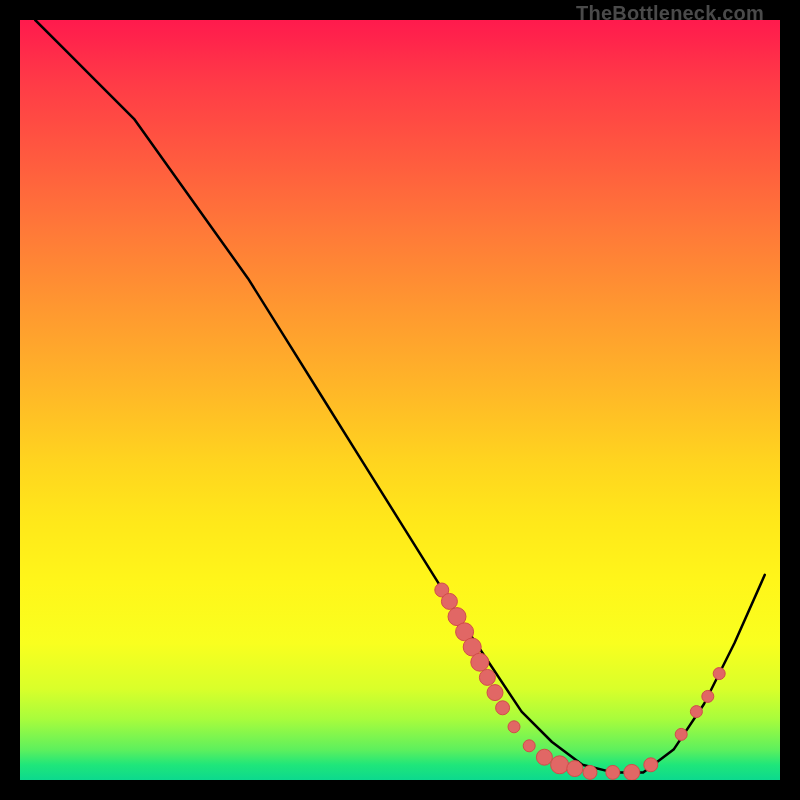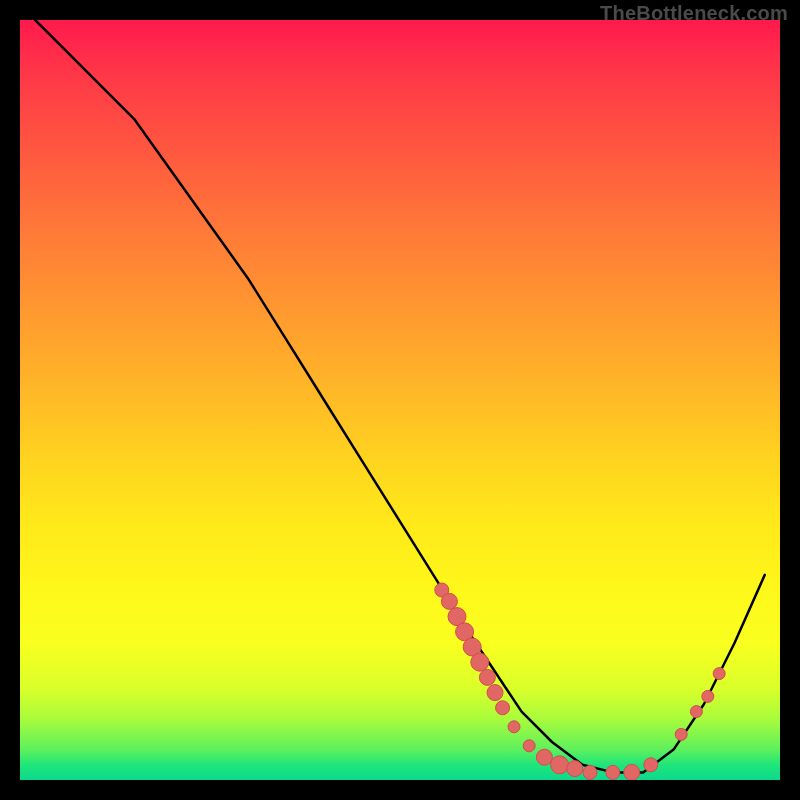--- a/index.html
+++ b/index.html
@@ -30,21 +30,21 @@
       #f9ff1f 82%,
       #d9ff2a 88%,
       #a8fc3c 92%,
       #5ef05d 96%,
       #1fe67a 98%,
       #0cd98e 100%);
   }
   .watermark {
     position: absolute;
     top: 2px;
-    right: 12px;
+    right: 36px;
     color: #4a4a4a;
     font-size: 20px;
     font-weight: 600;
     letter-spacing: 0.2px;
     z-index: 5;
   }
   svg.plot {
     position: absolute;
     left: 20px;
     top: 20px;

